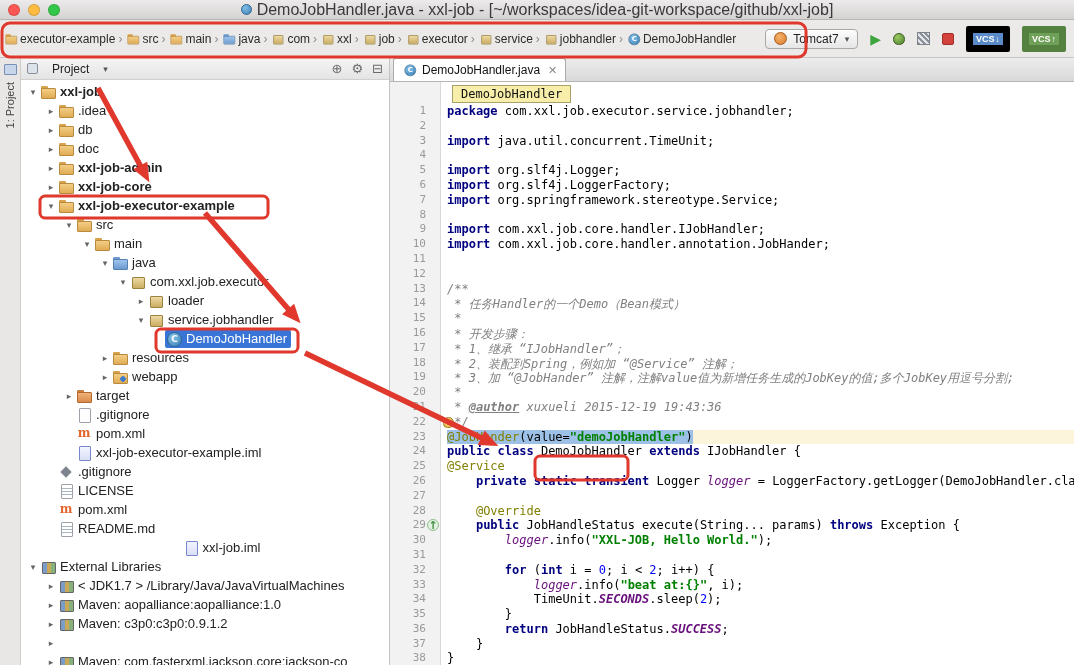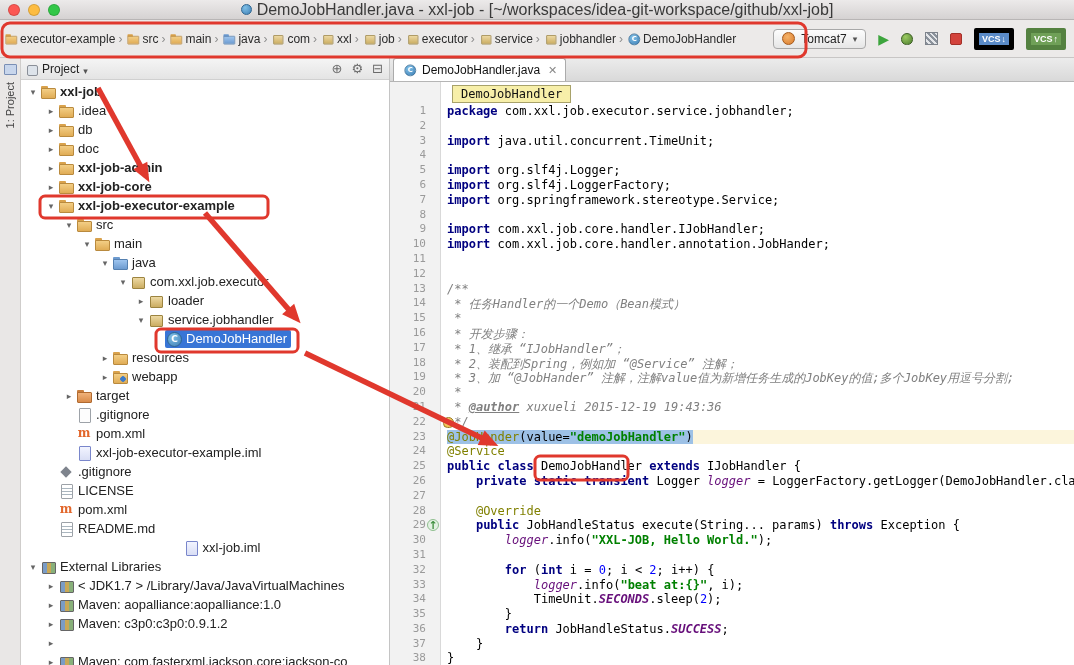--- a/index.html
+++ b/index.html
@@ -20,35 +20,35 @@
 .crumb-sep{color:#8E8E8E;font-size:12px;margin:0 2px}
 .run-controls{display:flex;align-items:center;gap:12px;margin-left:12px;flex:none}
 .run-config{display:flex;align-items:center;gap:6px;border:1px solid #A8A8A8;border-radius:4px;background:linear-gradient(#FDFDFD,#E6E6E6);padding:2px 8px;font-size:12px;color:#222}
 .tomcat-icon{width:13px;height:13px;border-radius:50%;background:radial-gradient(circle at 40% 35%,#F5B46B,#D97A2B);border:1px solid #A55A1C;display:inline-block}
 .combo-caret{font-size:9px;color:#555}
 .tb-icon{display:inline-block;cursor:default}
 .play{color:#3DA53D;font-size:14px;line-height:14px}
 .bug{width:12px;height:12px;border-radius:50% 50% 45% 45%;background:radial-gradient(circle at 35% 30%,#9CCB62,#4F7F2F);border:1px solid #3C5F24}
 .cov{width:13px;height:13px;background:repeating-linear-gradient(45deg,#8B929B 0 2px,#E4E6E9 2px 4px);border:1px solid #7D838B}
 .stop{width:12px;height:12px;background:#D3433C;border:1px solid #A33028;border-radius:2px}
-.vcs-badge{display:inline-flex;align-items:center;font:bold 9px "Liberation Sans",sans-serif;color:#fff;background:#5A8BC8;border:5px solid #000000;border-radius:2px;padding:1px 3px;gap:1px}
+.vcs-badge{display:inline-flex;align-items:center;font:bold 9px "Liberation Sans",sans-serif;color:#fff;background:#5A8BC8;border:7px solid #000000;border-radius:2px;padding:1px 3px;gap:1px}
 .vcs-badge.up{background:#6FA057;border-color:#54814-0}
 .vcs-badge.up{background:#6FA057;border-color:#548140}
 .vcs-arrow{font-size:9px}
 
 
 .main{display:flex;height:607px}
 .toolstrip{width:21px;background:#E9E7E6;border-right:1px solid #CFCDCB;position:relative;flex:none}
 .strip-icon{position:absolute;top:6px;left:4px;width:13px;height:11px;background:#C8D6EC;border:1px solid #7A8FB5;border-radius:1px}
 .strip-label{position:absolute;top:24px;left:50%;transform:translateX(-50%) rotate(180deg);writing-mode:vertical-rl;font-size:11px;color:#444;white-space:nowrap;cursor:default}
 
 
 .project-panel{width:369px;flex:none;display:flex;flex-direction:column;border-right:1px solid #C4C4C4;background:#fff}
 .panel-header{height:22px;background:linear-gradient(#F5F5F5,#E4E4E4);border-bottom:1px solid #D0D0D0;display:flex;align-items:center;padding:0 6px;font-size:12px;color:#222;flex:none}
-.ph-left{display:flex;align-items:flex-end;gap:4px}
+.ph-left{display:flex;align-items:center;gap:14px}
 .ph-icon{width:11px;height:11px;border:1px solid #8A8F98;background:#DDE3EA;border-radius:2px}
 .ph-caret{font-size:9px;color:#555}
 .ph-actions{margin-left:auto;display:flex;align-items:center}
 .ph-act{font-size:13px;color:#6A6A6A;margin-left:9px;cursor:default}
 .tree{flex:1;overflow:hidden;padding-top:2px}
 .tree-row{display:flex;align-items:center;height:19px;font-size:13px;color:#222;white-space:nowrap}
 .tree-arrow{width:12px;font-size:9px;color:#666;text-align:center;flex:none}
 .tree-inner{display:flex;align-items:center;padding:0 4px 0 1px;border-radius:2px;height:18px}
 .tree-selected{background:#3875D6;color:#fff}
 .bold{font-weight:bold}
@@ -503,22 +503,22 @@
             <div class="code-line"><span><span class="tk-c"> * 任务Handler的一个Demo（Bean模式）</span></span></div>
             <div class="code-line"><span><span class="tk-c"> *</span></span></div>
             <div class="code-line"><span><span class="tk-c"> * 开发步骤：</span></span></div>
             <div class="code-line"><span><span class="tk-c"> * 1、继承 “IJobHandler”；</span></span></div>
             <div class="code-line"><span><span class="tk-c"> * 2、装配到Spring，例如加 “@Service” 注解；</span></span></div>
             <div class="code-line"><span><span class="tk-c"> * 3、加 “@JobHander” 注解，注解value值为新增任务生成的JobKey的值;多个JobKey用逗号分割;</span></span></div>
             <div class="code-line"><span><span class="tk-c"> *</span></span></div>
             <div class="code-line"><span><span class="tk-c"> * </span><span class="tk-ct">@author</span><span class="tk-c"> xuxueli 2015-12-19 19:43:36</span></span></div>
             <div class="code-line"><span><span class="tk-c"> */</span></span></div>
             <div class="code-line caret-line"><span class="sel"><span class="tk-a">@JobHander</span><span class="tk-p">(value=</span><span class="tk-s">"demoJobHandler"</span><span class="tk-p">)</span></span></div>
+            <div class="code-line"><span><span class="tk-k">public class </span><span class="tk-p">DemoJobHandler </span><span class="tk-k">extends </span><span class="tk-p">IJobHandler {</span></span></div>
             <div class="code-line"><span><span class="tk-a">@Service</span></span></div>
-            <div class="code-line"><span><span class="tk-k">public class </span><span class="tk-p">DemoJobHandler </span><span class="tk-k">extends </span><span class="tk-p">IJobHandler {</span></span></div>
             <div class="code-line"><span><span class="tk-p">    </span><span class="tk-k">private static transient </span><span class="tk-p">Logger </span><span class="tk-f">logger</span><span class="tk-p"> = LoggerFactory.getLogger(DemoJobHandler.class);</span></span></div>
             <div class="code-line"><span>&nbsp;</span></div>
             <div class="code-line"><span><span class="tk-p">    </span><span class="tk-a">@Override</span></span></div>
             <div class="code-line"><span><span class="tk-p">    </span><span class="tk-k">public </span><span class="tk-p">JobHandleStatus execute(String... params) </span><span class="tk-k">throws </span><span class="tk-p">Exception {</span></span></div>
             <div class="code-line"><span><span class="tk-p">        </span><span class="tk-f">logger</span><span class="tk-p">.info(</span><span class="tk-s">"XXL-JOB, Hello World."</span><span class="tk-p">);</span></span></div>
             <div class="code-line"><span>&nbsp;</span></div>
             <div class="code-line"><span><span class="tk-p">        </span><span class="tk-k">for </span><span class="tk-p">(</span><span class="tk-k">int </span><span class="tk-p">i = </span><span class="tk-n">0</span><span class="tk-p">; i &lt; </span><span class="tk-n">2</span><span class="tk-p">; i++) {</span></span></div>
             <div class="code-line"><span><span class="tk-p">            </span><span class="tk-f">logger</span><span class="tk-p">.info(</span><span class="tk-s">"beat at:{}"</span><span class="tk-p">, i);</span></span></div>
             <div class="code-line"><span><span class="tk-p">            TimeUnit.</span><span class="tk-sc">SECONDS</span><span class="tk-p">.sleep(</span><span class="tk-n">2</span><span class="tk-p">);</span></span></div>
             <div class="code-line"><span><span class="tk-p">        }</span></span></div>

